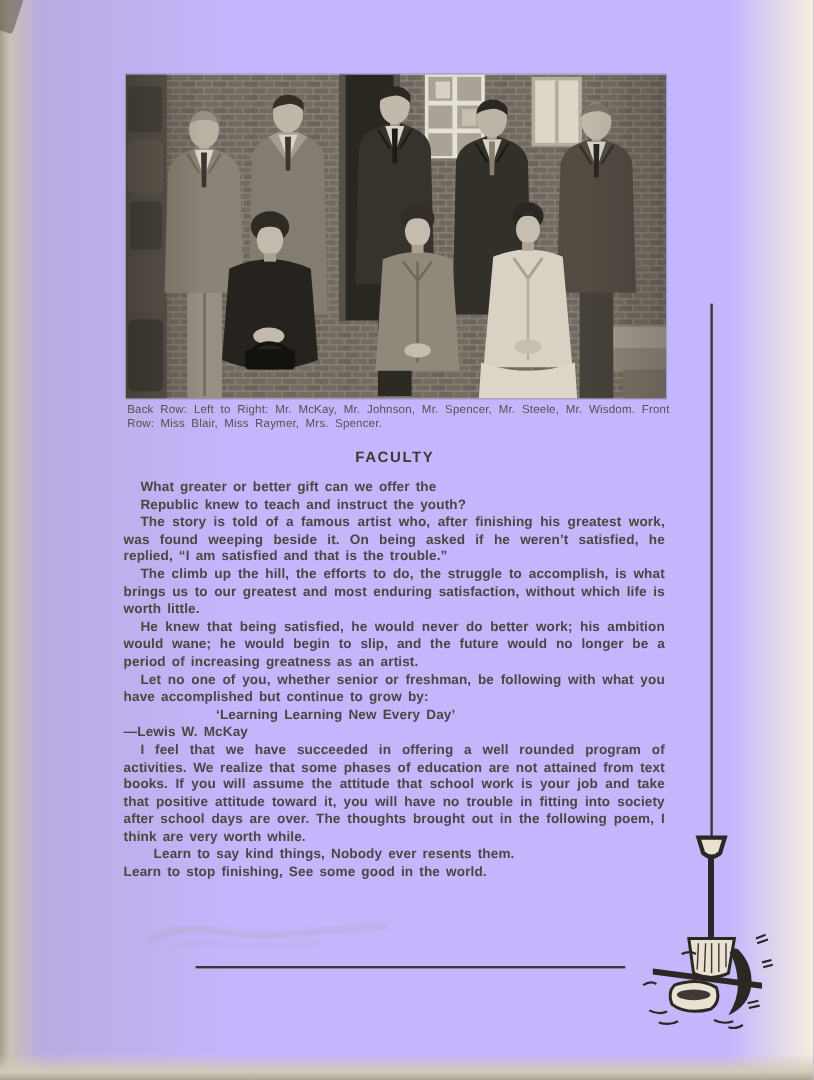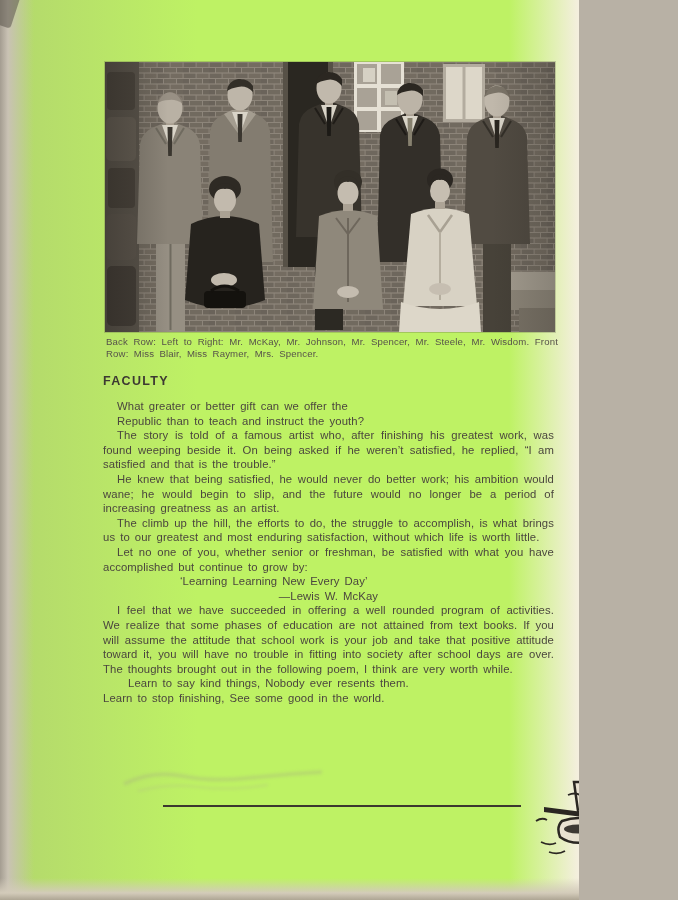--- a/index.html
+++ b/index.html
@@ -2,22 +2,22 @@
 <html><head>
 <meta charset="utf-8">
 <style>
   html,body{margin:0;padding:0;}
   body{
     width:678px;height:900px;
     font-family:"Liberation Sans","DejaVu Sans",sans-serif;
     background:#b8b1a5;
   }
   .page{
-    position:relative;width:579px;height:900px;overflow:hidden;
-    background:#bef264;
+    position:relative;width:678px;height:900px;overflow:hidden;
+    background:#c4b5fd;
   }
   
   .edge-left{
     position:absolute;left:0;top:0;width:36px;height:900px;
     background:linear-gradient(to right,#a49d91 0px,#c9c2b4 8px,rgba(233,225,209,0) 34px);
     pointer-events:none;
   }
   .edge-left-wide{
     position:absolute;left:0;top:0;width:220px;height:900px;
     background:linear-gradient(to right,rgba(150,143,132,0.28),rgba(150,143,132,0) 90%);
@@ -43,34 +43,34 @@
     box-shadow:0 0 0 1px rgba(80,74,64,0.25);
   }
   .photo svg{display:block;}
   .caption{
     position:absolute;left:106px;top:336px;width:452px;margin:0;
     font-size:9.6px;line-height:12.4px;color:#57524a;
     text-align:justify;word-spacing:2.5px;letter-spacing:.15px;
   }
   .heading{
     position:absolute;left:103px;top:374px;width:452px;margin:0;
-    font-size:12.5px;font-weight:bold;
+    font-size:12.5px;font-weight:bold;text-align:center;
     letter-spacing:1.3px;color:#3d3932;
   }
   .bodytext{
     position:absolute;left:103px;top:399px;width:451px;
     font-size:11.3px;line-height:14.6px;color:#4b463e;
-    word-spacing:1.8px;letter-spacing:.1px;
+    word-spacing:1.8px;letter-spacing:.1px;font-weight:bold;
   }
   .bodytext p{margin:0;}
   .couplet{padding-left:14px;}
   .para{text-align:justify;text-indent:14px;}
   .quoteline{padding-left:77px;}
   .quoteblock{margin-top:1px;}
-  .signature{text-align:center;padding-right:0;margin-top:1px;}
+  .signature{text-align:left;padding-right:0;margin-top:1px;}
   .para-gap{margin-top:5px;}
   .poem1{padding-left:25px;}
   .poem2{padding-left:0;}
   .vline{
     position:absolute;left:592px;top:253px;width:2px;height:445px;
     background:#3c382f;
   }
   .hrule{
     position:absolute;left:163px;top:805px;width:358px;height:2px;
     background:#3c382f;
@@ -246,25 +246,25 @@
       <rect x="0" y="0" width="450" height="270" fill="url(#shade)"></rect>
     </svg>
   </figure>
 
   <p class="caption">Back Row: Left to Right: Mr. McKay, Mr. Johnson, Mr. Spencer, Mr. Steele, Mr. Wisdom. Front Row: Miss Blair, Miss Raymer, Mrs. Spencer.</p>
 
   <h1 class="heading">FACULTY</h1>
 
   <div class="bodytext">
     <p class="couplet">What greater or better gift can we offer the</p>
-    <p class="couplet">Republic than to teach and instruct the youth?</p>
+    <p class="couplet">Republic knew to teach and instruct the youth?</p>
     <p class="para">The story is told of a famous artist who, after finishing his greatest work, was found weeping beside it. On being asked if he weren’t satisfied, he replied, “I am satisfied and that is the trouble.”</p>
+    <p class="para">The climb up the hill, the efforts to do, the struggle to accomplish, is what brings us to our greatest and most enduring satisfaction, without which life is worth little.</p>
     <p class="para">He knew that being satisfied, he would never do better work; his ambition would wane; he would begin to slip, and the future would no longer be a period of increasing greatness as an artist.</p>
-    <p class="para">The climb up the hill, the efforts to do, the struggle to accomplish, is what brings us to our greatest and most enduring satisfaction, without which life is worth little.</p>
-    <p class="para">Let no one of you, whether senior or freshman, be satisfied with what you have accomplished but continue to grow by:</p>
+    <p class="para">Let no one of you, whether senior or freshman, be following with what you have accomplished but continue to grow by:</p>
     <p class="quoteline quoteblock">‘Learning Learning New Every Day’</p>
     <p class="signature">—Lewis W. McKay</p>
     <p class="para">I feel that we have succeeded in offering a well rounded program of activities. We realize that some phases of education are not attained from text books. If you will assume the attitude that school work is your job and take that positive attitude toward it, you will have no trouble in fitting into society after school days are over. The thoughts brought out in the following poem, I think are very worth while.</p>
     <p class="poem1">Learn to say kind things, Nobody ever resents them.</p>
     <p class="poem2">Learn to stop finishing, See some good in the world.</p>
   </div>
 
   <div class="vline"></div>
   <div class="hrule"></div>
 

